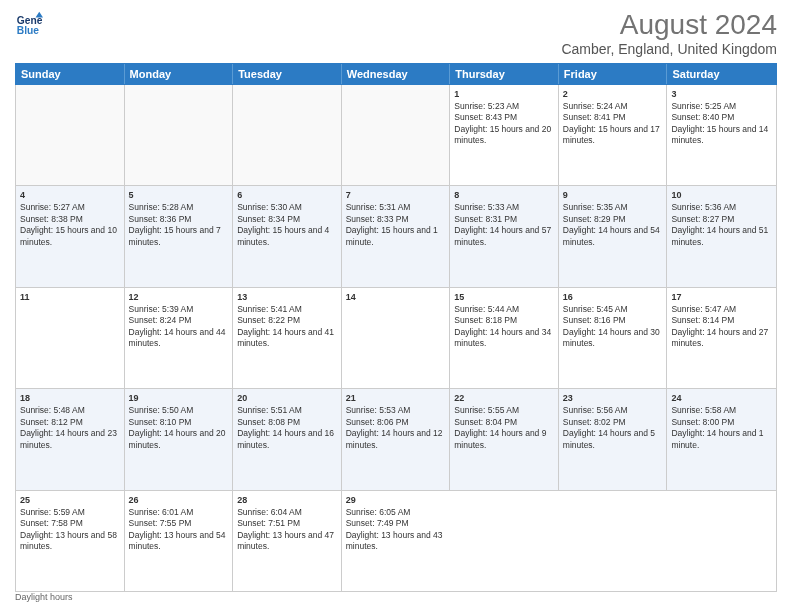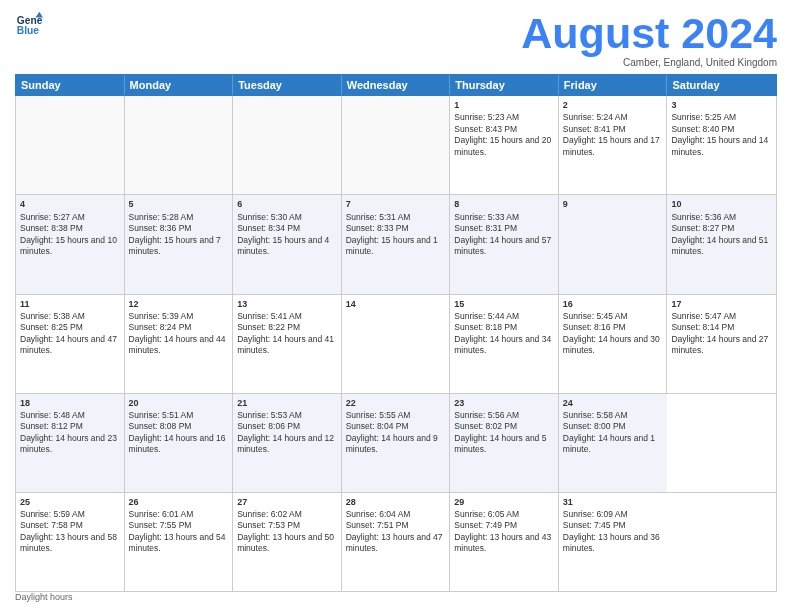--- a/index.html
+++ b/index.html
@@ -29,27 +29,27 @@
       gap: 4px;
     }
     .logo-icon {
       width: 28px;
       height: 28px;
     }
     .title-area {
       text-align: right;
     }
     .month-title {
-      font-size: 43px;
-      font-weight: bold;
-      color: #3b82f6;
+      font-size: 28px;
+      font-weight: normal;
+      color: #737373;
       line-height: 1.1;
     }
     .location {
-      font-size: 10px;
+      font-size: 14px;
       color: #555;
     }
     .calendar {
       flex: 1;
       display: flex;
       flex-direction: column;
     }
     .cal-header {
       display: grid;
       grid-template-columns: repeat(7, 1fr);
@@ -142,45 +142,44 @@
           <div class="cal-cell"><span class="day-num">1</span><span>Sunrise: 5:23 AM<br>Sunset: 8:43 PM<br>Daylight: 15 hours and 20 minutes.</span></div>
           <div class="cal-cell"><span class="day-num">2</span><span>Sunrise: 5:24 AM<br>Sunset: 8:41 PM<br>Daylight: 15 hours and 17 minutes.</span></div>
           <div class="cal-cell"><span class="day-num">3</span><span>Sunrise: 5:25 AM<br>Sunset: 8:40 PM<br>Daylight: 15 hours and 14 minutes.</span></div>
         </div>
         <div class="cal-row">
           <div class="cal-cell alt-row"><span class="day-num">4</span><span>Sunrise: 5:27 AM<br>Sunset: 8:38 PM<br>Daylight: 15 hours and 10 minutes.</span></div>
           <div class="cal-cell alt-row"><span class="day-num">5</span><span>Sunrise: 5:28 AM<br>Sunset: 8:36 PM<br>Daylight: 15 hours and 7 minutes.</span></div>
           <div class="cal-cell alt-row"><span class="day-num">6</span><span>Sunrise: 5:30 AM<br>Sunset: 8:34 PM<br>Daylight: 15 hours and 4 minutes.</span></div>
           <div class="cal-cell alt-row"><span class="day-num">7</span><span>Sunrise: 5:31 AM<br>Sunset: 8:33 PM<br>Daylight: 15 hours and 1 minute.</span></div>
           <div class="cal-cell alt-row"><span class="day-num">8</span><span>Sunrise: 5:33 AM<br>Sunset: 8:31 PM<br>Daylight: 14 hours and 57 minutes.</span></div>
-          <div class="cal-cell alt-row"><span class="day-num">9</span></div>
+          <div class="cal-cell alt-row"><span class="day-num">9</span><span>Sunrise: 5:35 AM<br>Sunset: 8:29 PM<br>Daylight: 14 hours and 54 minutes.</span></div>
           <div class="cal-cell alt-row"><span class="day-num">10</span><span>Sunrise: 5:36 AM<br>Sunset: 8:27 PM<br>Daylight: 14 hours and 51 minutes.</span></div>
         </div>
         <div class="cal-row">
-          <div class="cal-cell"><span class="day-num">11</span><span>Sunrise: 5:38 AM<br>Sunset: 8:25 PM<br>Daylight: 14 hours and 47 minutes.</span></div>
+          <div class="cal-cell"><span class="day-num">11</span></div>
           <div class="cal-cell"><span class="day-num">12</span><span>Sunrise: 5:39 AM<br>Sunset: 8:24 PM<br>Daylight: 14 hours and 44 minutes.</span></div>
           <div class="cal-cell"><span class="day-num">13</span><span>Sunrise: 5:41 AM<br>Sunset: 8:22 PM<br>Daylight: 14 hours and 41 minutes.</span></div>
           <div class="cal-cell"><span class="day-num">14</span></div>
           <div class="cal-cell"><span class="day-num">15</span><span>Sunrise: 5:44 AM<br>Sunset: 8:18 PM<br>Daylight: 14 hours and 34 minutes.</span></div>
           <div class="cal-cell"><span class="day-num">16</span><span>Sunrise: 5:45 AM<br>Sunset: 8:16 PM<br>Daylight: 14 hours and 30 minutes.</span></div>
           <div class="cal-cell"><span class="day-num">17</span><span>Sunrise: 5:47 AM<br>Sunset: 8:14 PM<br>Daylight: 14 hours and 27 minutes.</span></div>
         </div>
         <div class="cal-row">
           <div class="cal-cell alt-row"><span class="day-num">18</span><span>Sunrise: 5:48 AM<br>Sunset: 8:12 PM<br>Daylight: 14 hours and 23 minutes.</span></div>
+          <div class="cal-cell alt-row"><span class="day-num">19</span><span>Sunrise: 5:50 AM<br>Sunset: 8:10 PM<br>Daylight: 14 hours and 20 minutes.</span></div>
           <div class="cal-cell alt-row"><span class="day-num">20</span><span>Sunrise: 5:51 AM<br>Sunset: 8:08 PM<br>Daylight: 14 hours and 16 minutes.</span></div>
           <div class="cal-cell alt-row"><span class="day-num">21</span><span>Sunrise: 5:53 AM<br>Sunset: 8:06 PM<br>Daylight: 14 hours and 12 minutes.</span></div>
           <div class="cal-cell alt-row"><span class="day-num">22</span><span>Sunrise: 5:55 AM<br>Sunset: 8:04 PM<br>Daylight: 14 hours and 9 minutes.</span></div>
           <div class="cal-cell alt-row"><span class="day-num">23</span><span>Sunrise: 5:56 AM<br>Sunset: 8:02 PM<br>Daylight: 14 hours and 5 minutes.</span></div>
           <div class="cal-cell alt-row"><span class="day-num">24</span><span>Sunrise: 5:58 AM<br>Sunset: 8:00 PM<br>Daylight: 14 hours and 1 minute.</span></div>
         </div>
         <div class="cal-row">
           <div class="cal-cell"><span class="day-num">25</span><span>Sunrise: 5:59 AM<br>Sunset: 7:58 PM<br>Daylight: 13 hours and 58 minutes.</span></div>
           <div class="cal-cell"><span class="day-num">26</span><span>Sunrise: 6:01 AM<br>Sunset: 7:55 PM<br>Daylight: 13 hours and 54 minutes.</span></div>
-          <div class="cal-cell"><span class="day-num">27</span><span>Sunrise: 6:02 AM<br>Sunset: 7:53 PM<br>Daylight: 13 hours and 50 minutes.</span></div>
           <div class="cal-cell"><span class="day-num">28</span><span>Sunrise: 6:04 AM<br>Sunset: 7:51 PM<br>Daylight: 13 hours and 47 minutes.</span></div>
           <div class="cal-cell"><span class="day-num">29</span><span>Sunrise: 6:05 AM<br>Sunset: 7:49 PM<br>Daylight: 13 hours and 43 minutes.</span></div>
-          <div class="cal-cell"><span class="day-num">31</span><span>Sunrise: 6:09 AM<br>Sunset: 7:45 PM<br>Daylight: 13 hours and 36 minutes.</span></div>
         </div>
       </div>
   </div>
 
   <div class="footer-note">Daylight hours</div>
 </div>
 
 </body></html>

